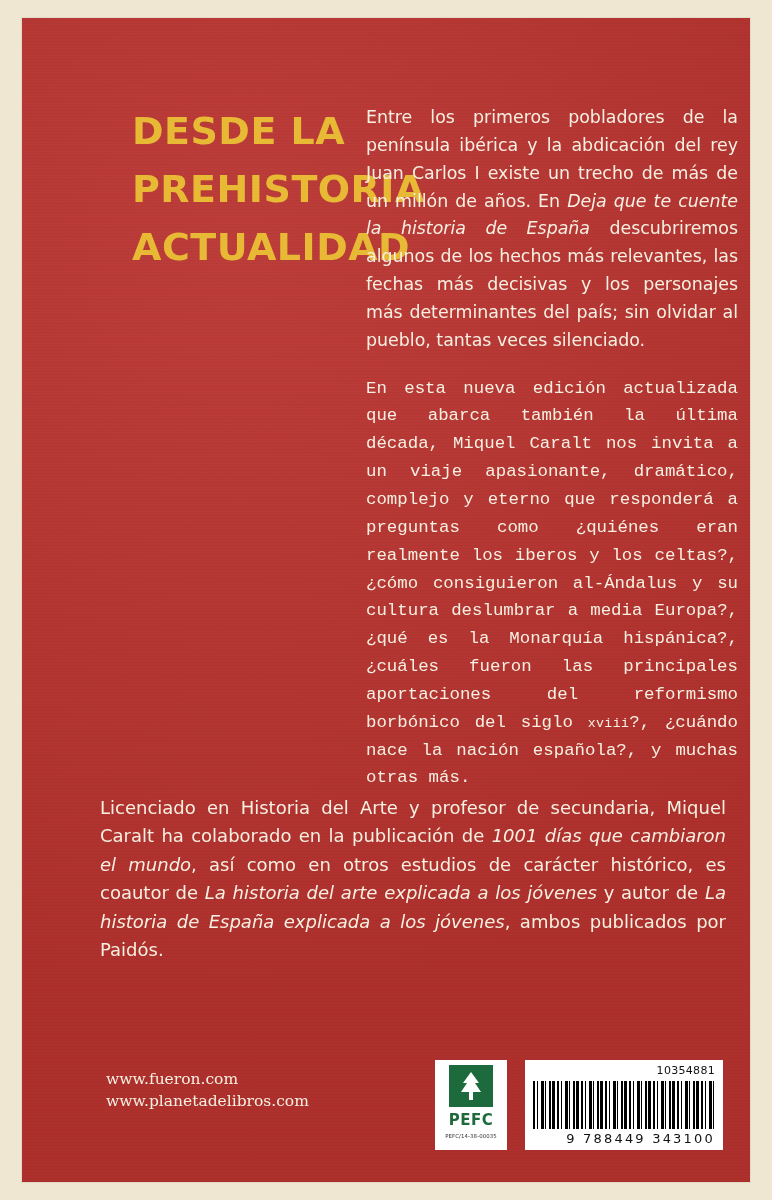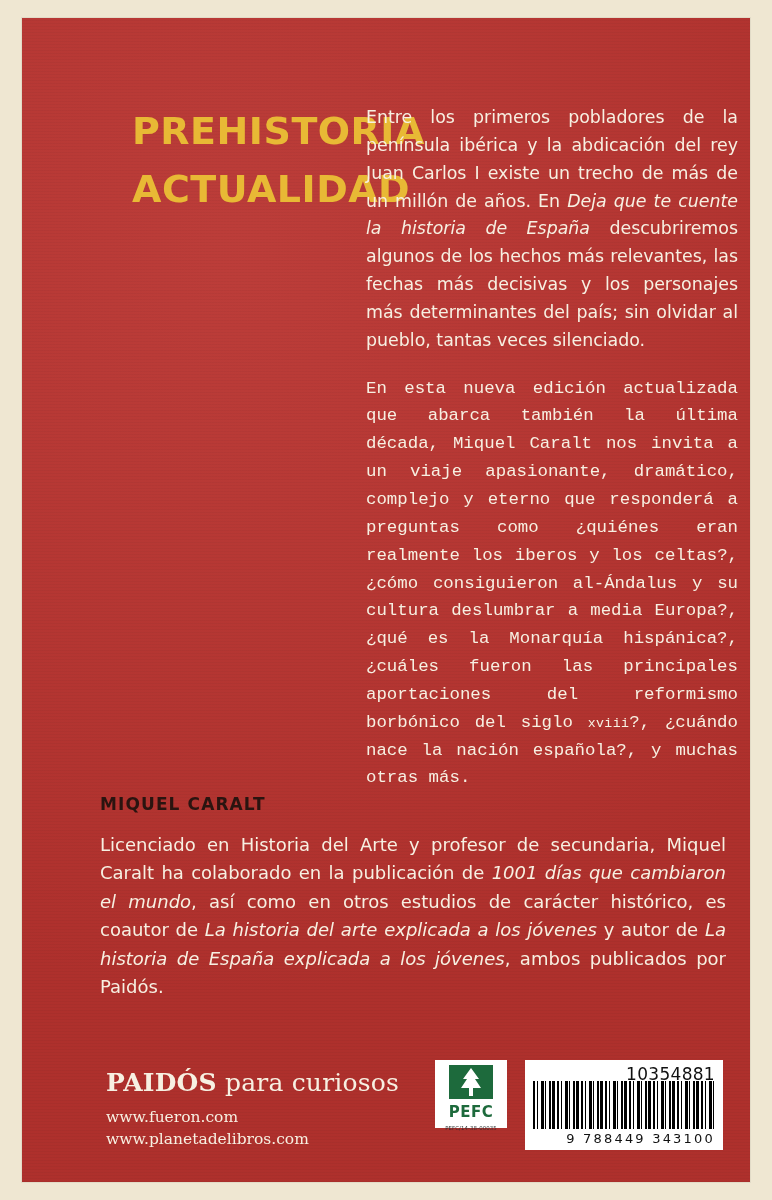--- a/index.html
+++ b/index.html
@@ -120,21 +120,21 @@
     font-family: "DejaVu Serif", serif;
     font-size: 15.5px;
     line-height: 1.45;
   }
 
   .pefc {
     position: absolute;
     left: 413px;
     top: 1042px;
     width: 72px;
-    height: 68px;
+    height: 90px;
     background: #ffffff;
     z-index: 3;
     display: flex;
     flex-direction: column;
     align-items: center;
     justify-content: flex-start;
     padding-top: 5px;
     box-sizing: border-box;
   }
   .pefc-mark {
@@ -170,21 +170,21 @@
     height: 90px;
     background: #ffffff;
     z-index: 3;
     box-sizing: border-box;
     padding: 4px 8px 3px 8px;
   }
   .barcode-top {
     text-align: right;
     color: #111;
     font-family: "DejaVu Sans", sans-serif;
-    font-size: 17px;
+    font-size: 11px;
     letter-spacing: 0.3px;
     height: 15px;
   }
   .bars {
     height: 48px;
     width: 100%;
     margin-top: 2px;
     background-image: repeating-linear-gradient(90deg,
       #000 0px, #000 2px, #fff 2px, #fff 4px,
       #000 4px, #000 5px, #fff 5px, #fff 8px,
@@ -201,36 +201,35 @@
     text-align: right;
     margin-top: 2px;
   }
 </style>
 </head>
 <body>
 
 <div class="cover">
 
   <div class="headline">
+    <div>Desde la</div>
     <div>prehistoria</div>
     <div>actualidad</div>
   </div>
 
   <div class="bodycol">
     <p><span>Entre los primeros pobladores de la península ibérica y la abdicación del rey Juan Carlos I existe un trecho de más de un millón de años. En </span><em>Deja que te cuente la historia de España</em><span> descubriremos algunos de los hechos más relevantes, las fechas más decisivas y los personajes más determinantes del país; sin olvidar al pueblo, tantas veces silenciado.</span></p>
     <p><span>En esta nueva edición actualizada que abarca también la última década, Miquel Caralt nos invita a un viaje apasionante, dramático, complejo y eterno que responderá a preguntas como ¿quiénes eran realmente los iberos y los celtas?, ¿cómo consiguieron al-Ándalus y su cultura deslumbrar a media Europa?, ¿qué es la Monarquía hispánica?, ¿cuáles fueron las principales aportaciones del reformismo borbónico del siglo </span><span class="sc">xviii</span><span>?, ¿cuándo nace la nación española?, y muchas otras más.</span></p>
   </div>
 
   <div class="author-block">
-    <div class="author-name">MIQUEL CARALT</div>
     <p class="author-bio"><span>Licenciado en Historia del Arte y profesor de secundaria, Miquel Caralt ha colaborado en la publicación de </span><em>1001 días que cambiaron el mundo</em><span>, así como en otros estudios de carácter histórico, es coautor de </span><em>La historia del arte explicada a los jóvenes</em><span> y autor de </span><em>La historia de España explicada a los jóvenes</em><span>, ambos publicados por Paidós.</span></p>
   </div>
 
   <div class="imprint">
-    <div class="imprint-title"><b>PAIDÓS</b><span> para curiosos</span></div>
     <div class="imprint-url">www.fueron.com</div>
     <div class="imprint-url">www.planetadelibros.com</div>
   </div>
 
   <div class="pefc">
     <div class="pefc-mark">
       <svg width="34" height="34" viewBox="0 0 34 34" aria-hidden="true">
         <path d="M17 3 L25 14 L21 14 L27 23 L19 23 L19 31 L15 31 L15 23 L7 23 L13 14 L9 14 Z" fill="#ffffff"></path>
       </svg>
     </div>

